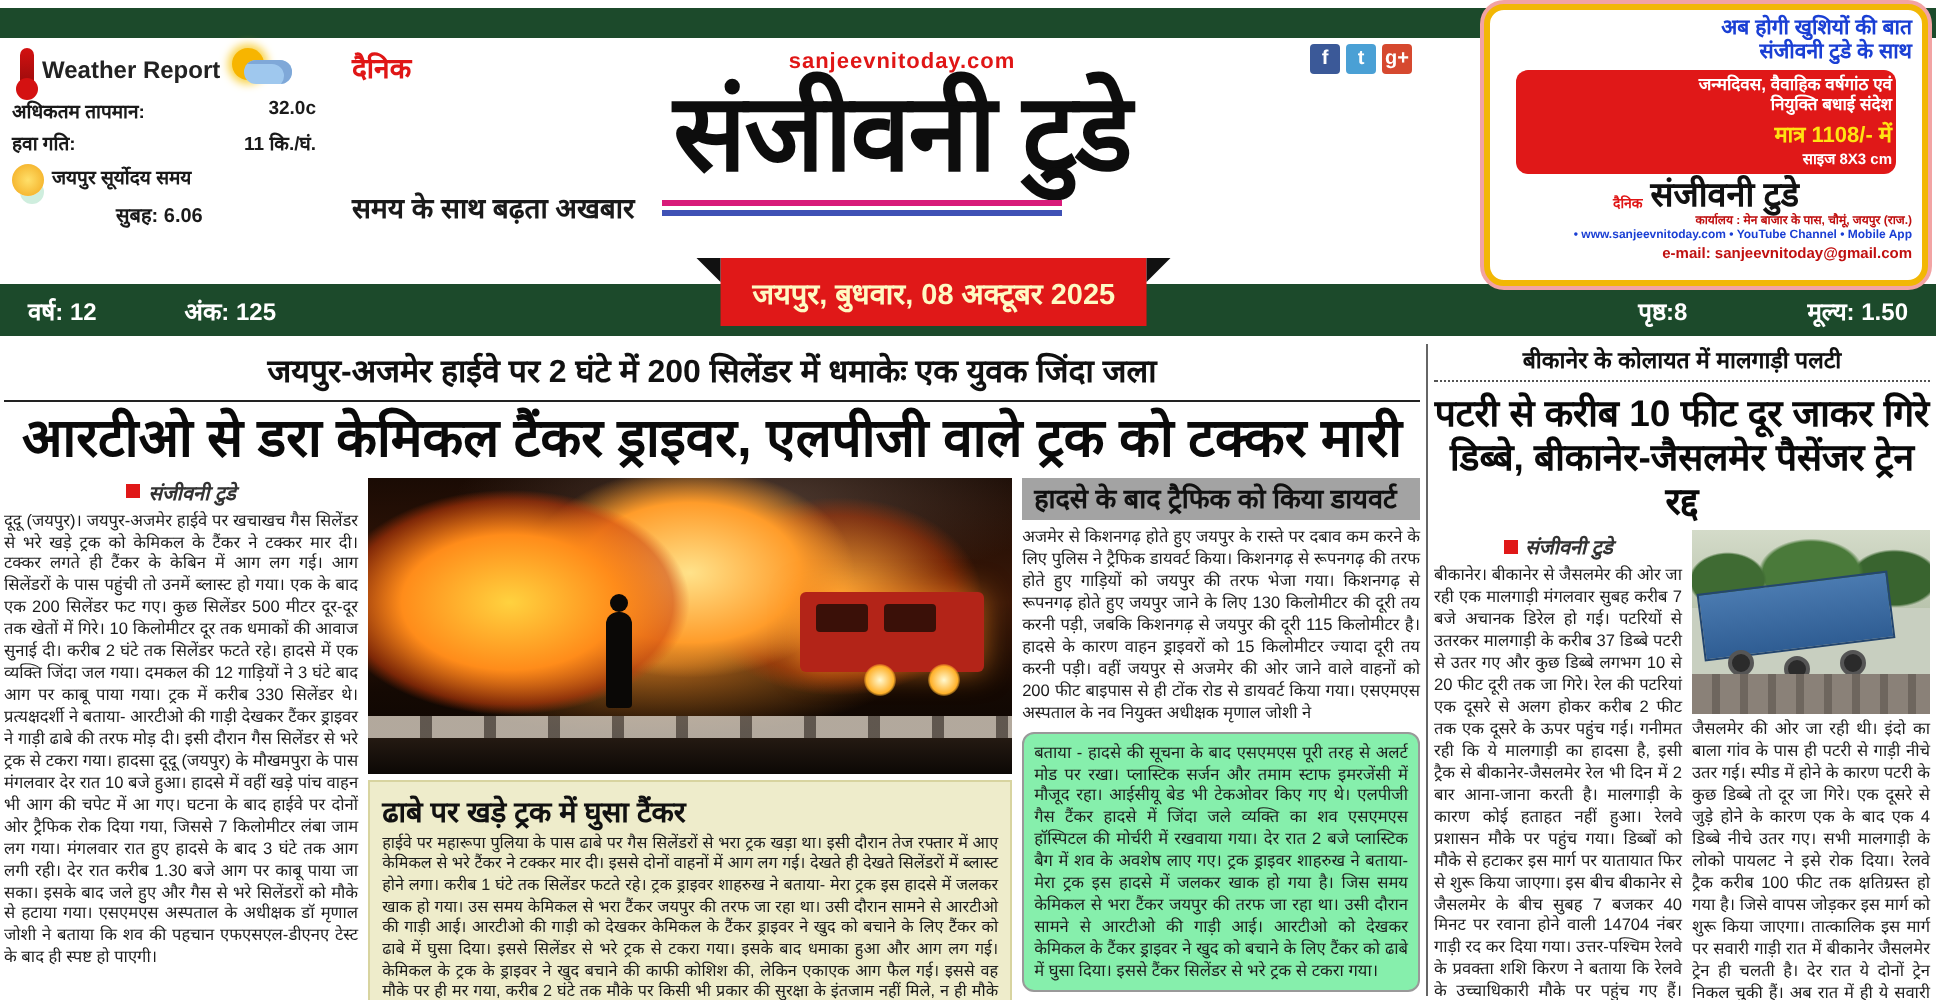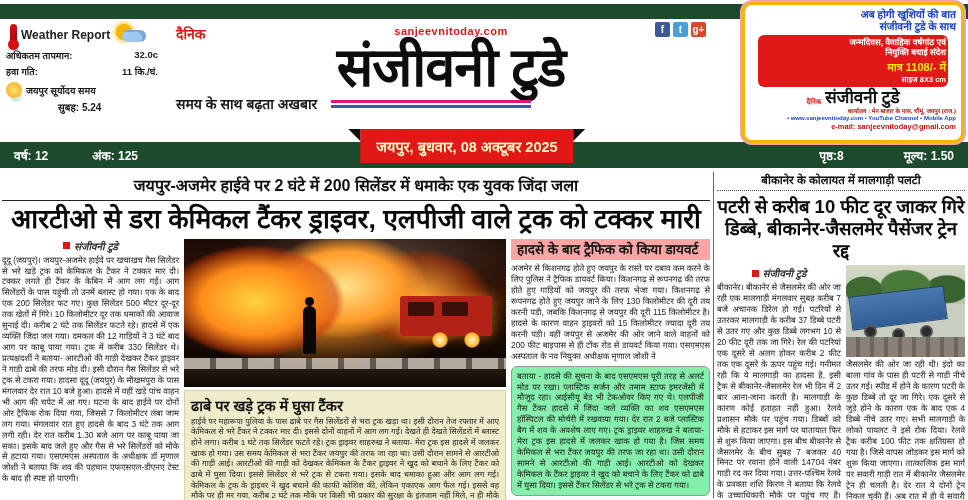--- a/index.html
+++ b/index.html
@@ -13,21 +13,21 @@
   
   .weather { position:absolute; left:6px; top:24px; width:152px; height:116px; font-size:10px; color:#1a1a1a; }
   .weather .w-head { display:flex; align-items:center; gap:4px; margin-bottom:2px; }
   .w-title { font-weight:bold; font-size:12px; line-height:1.05; color:#222; }
   .thermo { width:7px; height:22px; background:linear-gradient(#d41111,#8f0b0b); border-radius:4px; position:relative; margin-left:4px; }
   .thermo::after { content:""; position:absolute; left:-2px; bottom:-4px; width:11px; height:11px; background:#d41111; border-radius:50%; }
   .suncloud { position:relative; width:34px; height:22px; }
   .suncloud .sun { position:absolute; left:2px; top:0; width:16px; height:16px; border-radius:50%; background:#f7b500; box-shadow:0 0 4px 2px #f9d34a; }
   .suncloud .cloud { position:absolute; left:8px; top:6px; width:24px; height:12px; border-radius:10px; background:#9fc8ee; box-shadow:-4px 2px 0 0 #7fa8d8 inset; }
   .w-row { display:flex; justify-content:space-between; font-weight:bold; font-size:9.5px; margin-top:3px; white-space:nowrap; }
-  .w-sunrise { display:flex; align-items:center; gap:4px; margin-top:4px; }
+  .w-sunrise { display:flex; align-items:flex-start; gap:4px; margin-top:4px; }
   .minisun { width:16px; height:16px; border-radius:50%; background:radial-gradient(#ffe06a,#f2a71b); box-shadow:2px 6px 0 -2px #cfeede; }
   .w-sl { font-weight:bold; font-size:9.5px; }
   .w-sv { font-weight:bold; font-size:10px; margin-left:52px; margin-top:2px; }
 
   
   .masthead { position:absolute; left:168px; top:22px; width:566px; height:118px; }
   .mh-top { position:relative; height:18px; }
   .mh-edition { position:absolute; left:8px; top:2px; color:#e01616; font-weight:900; font-size:14px; }
   .mh-site { position:absolute; left:50%; transform:translateX(-50%); top:3px; color:#e01616; font-weight:bold; font-size:11px; letter-spacing:.5px; }
   .mh-social { position:absolute; right:28px; top:0; display:flex; gap:3px; }
@@ -94,21 +94,21 @@
   .ftruck .win { position:absolute; left:8px; top:6px; width:26px; height:14px; background:#3a1008; border-radius:2px; box-shadow:34px 0 0 #3a1008; }
   .headlight { position:absolute; bottom:26%; width:16px; height:16px; border-radius:50%; background:radial-gradient(#fff9d0,#ffb12a 60%,rgba(0,0,0,0) 75%); }
   .hl1 { right:26px; } .hl2 { right:58px; }
   .fbarrier { position:absolute; left:0; bottom:12%; width:100%; height:11px;
     background:repeating-linear-gradient(90deg,#cfc5b8 0 26px,#6e655c 26px 32px); opacity:.85; }
   .froad { position:absolute; left:0; bottom:0; width:100%; height:12%; background:linear-gradient(#241a12,#0c0805); }
   .khaki { background:#eeeccb; border:1px solid #d8d4a0; padding:4px 6px 3px; margin-top:3px; }
   .khaki-h { font-weight:900; font-size:14.5px; color:#111; margin-bottom:2px; }
   .khaki .newstext { font-size:8.1px; }
   .colC { width:200px; }
-  .divert-h { background:#fca5a5; font-weight:900; font-size:13.5px; line-height:1.15; color:#111; padding:3px 6px; margin-bottom:3px; }
+  .divert-h { background:#a3a3a3; font-weight:900; font-size:13.5px; line-height:1.15; color:#111; padding:3px 6px; margin-bottom:3px; }
   .divert-box { border:1px solid #999; border-radius:6px; background:#86efac; padding:4px 5px; margin-top:4px; }
 
   
   .right-sec { position:absolute; left:717px; top:172px; width:248px; }
   .r-kicker { text-align:center; font-weight:bold; font-size:11.5px; color:#111; padding-bottom:3px; border-bottom:1.5px dotted #555; }
   .r-headline { text-align:center; font-weight:900; font-size:18.5px; line-height:1.18; color:#0a0a0a; padding:5px 0 3px; }
   .r-body { display:flex; gap:5px; margin-top:1px; }
   .colR1 { width:124px; }
   .colR2 { width:119px; }
   .photo-train { position:relative; width:119px; height:92px; overflow:hidden; background:#c8cfc0; margin-bottom:2px; }
@@ -146,21 +146,21 @@
       <span>32.0c</span>
     </div>
     <div class="w-row">
       <span>हवा गति:</span>
       <span>11 कि./घं.</span>
     </div>
     <div class="w-sunrise">
       <div class="minisun"></div>
       <div class="w-sl">जयपुर सूर्योदय समय</div>
     </div>
-    <div class="w-sv">सुबह: 5.24</div>
+    <div class="w-sv">सुबह: 6.06</div>
   </div>
 
   <div class="masthead">
     <div class="mh-top">
       <span class="mh-edition">दैनिक</span>
       <span class="mh-site">sanjeevnitoday.com</span>
       <span class="mh-social">
         <span class="soc fb">f</span>
         <span class="soc tw">t</span>
         <span class="soc gp">g+</span>

